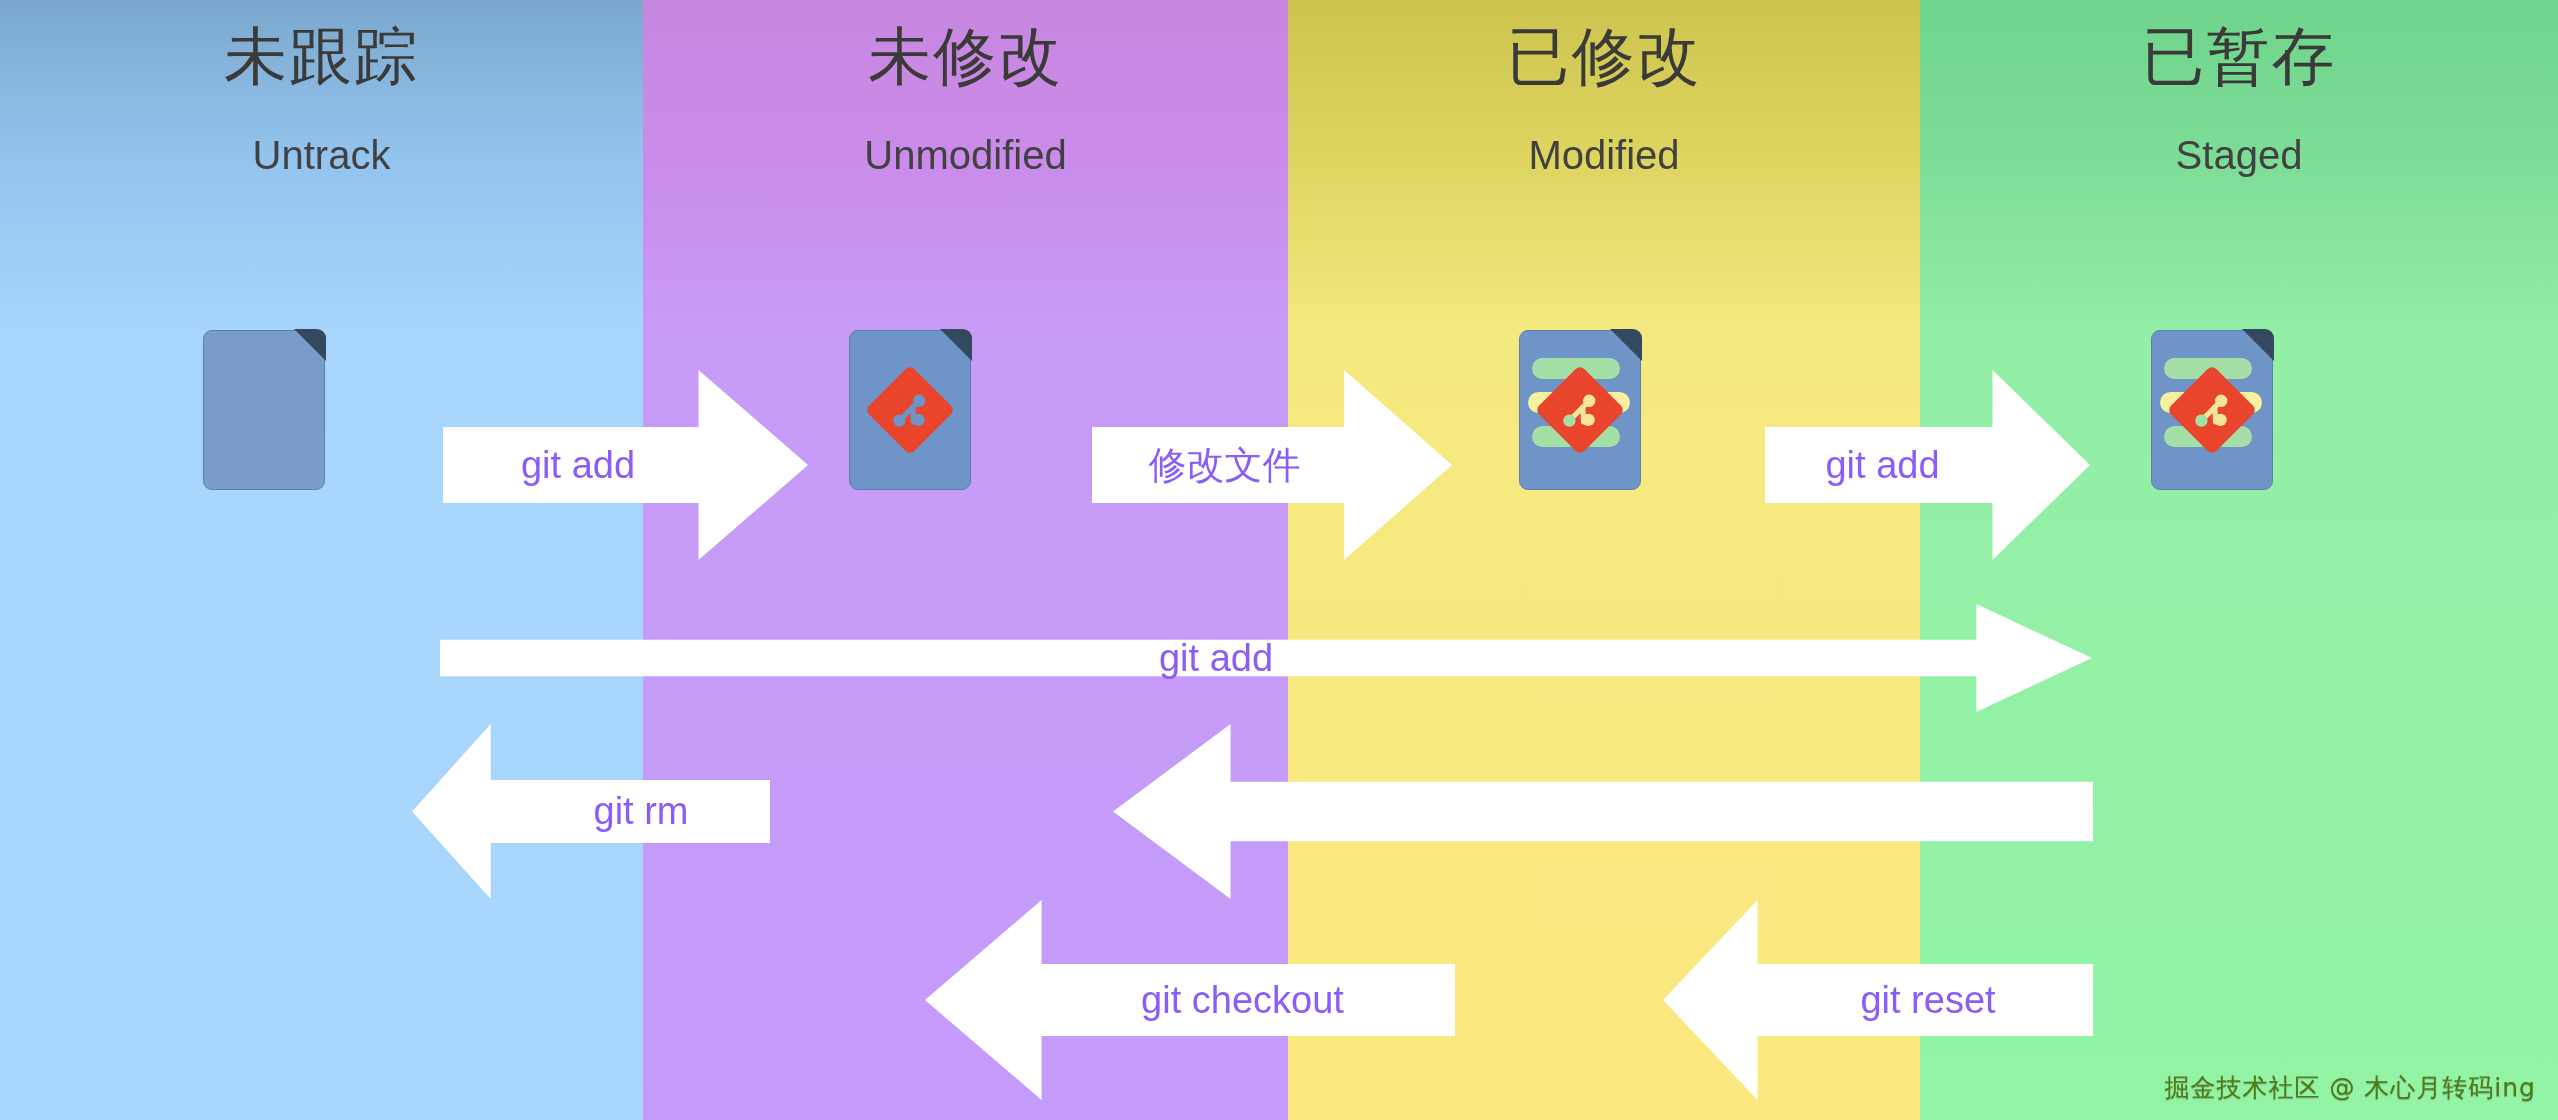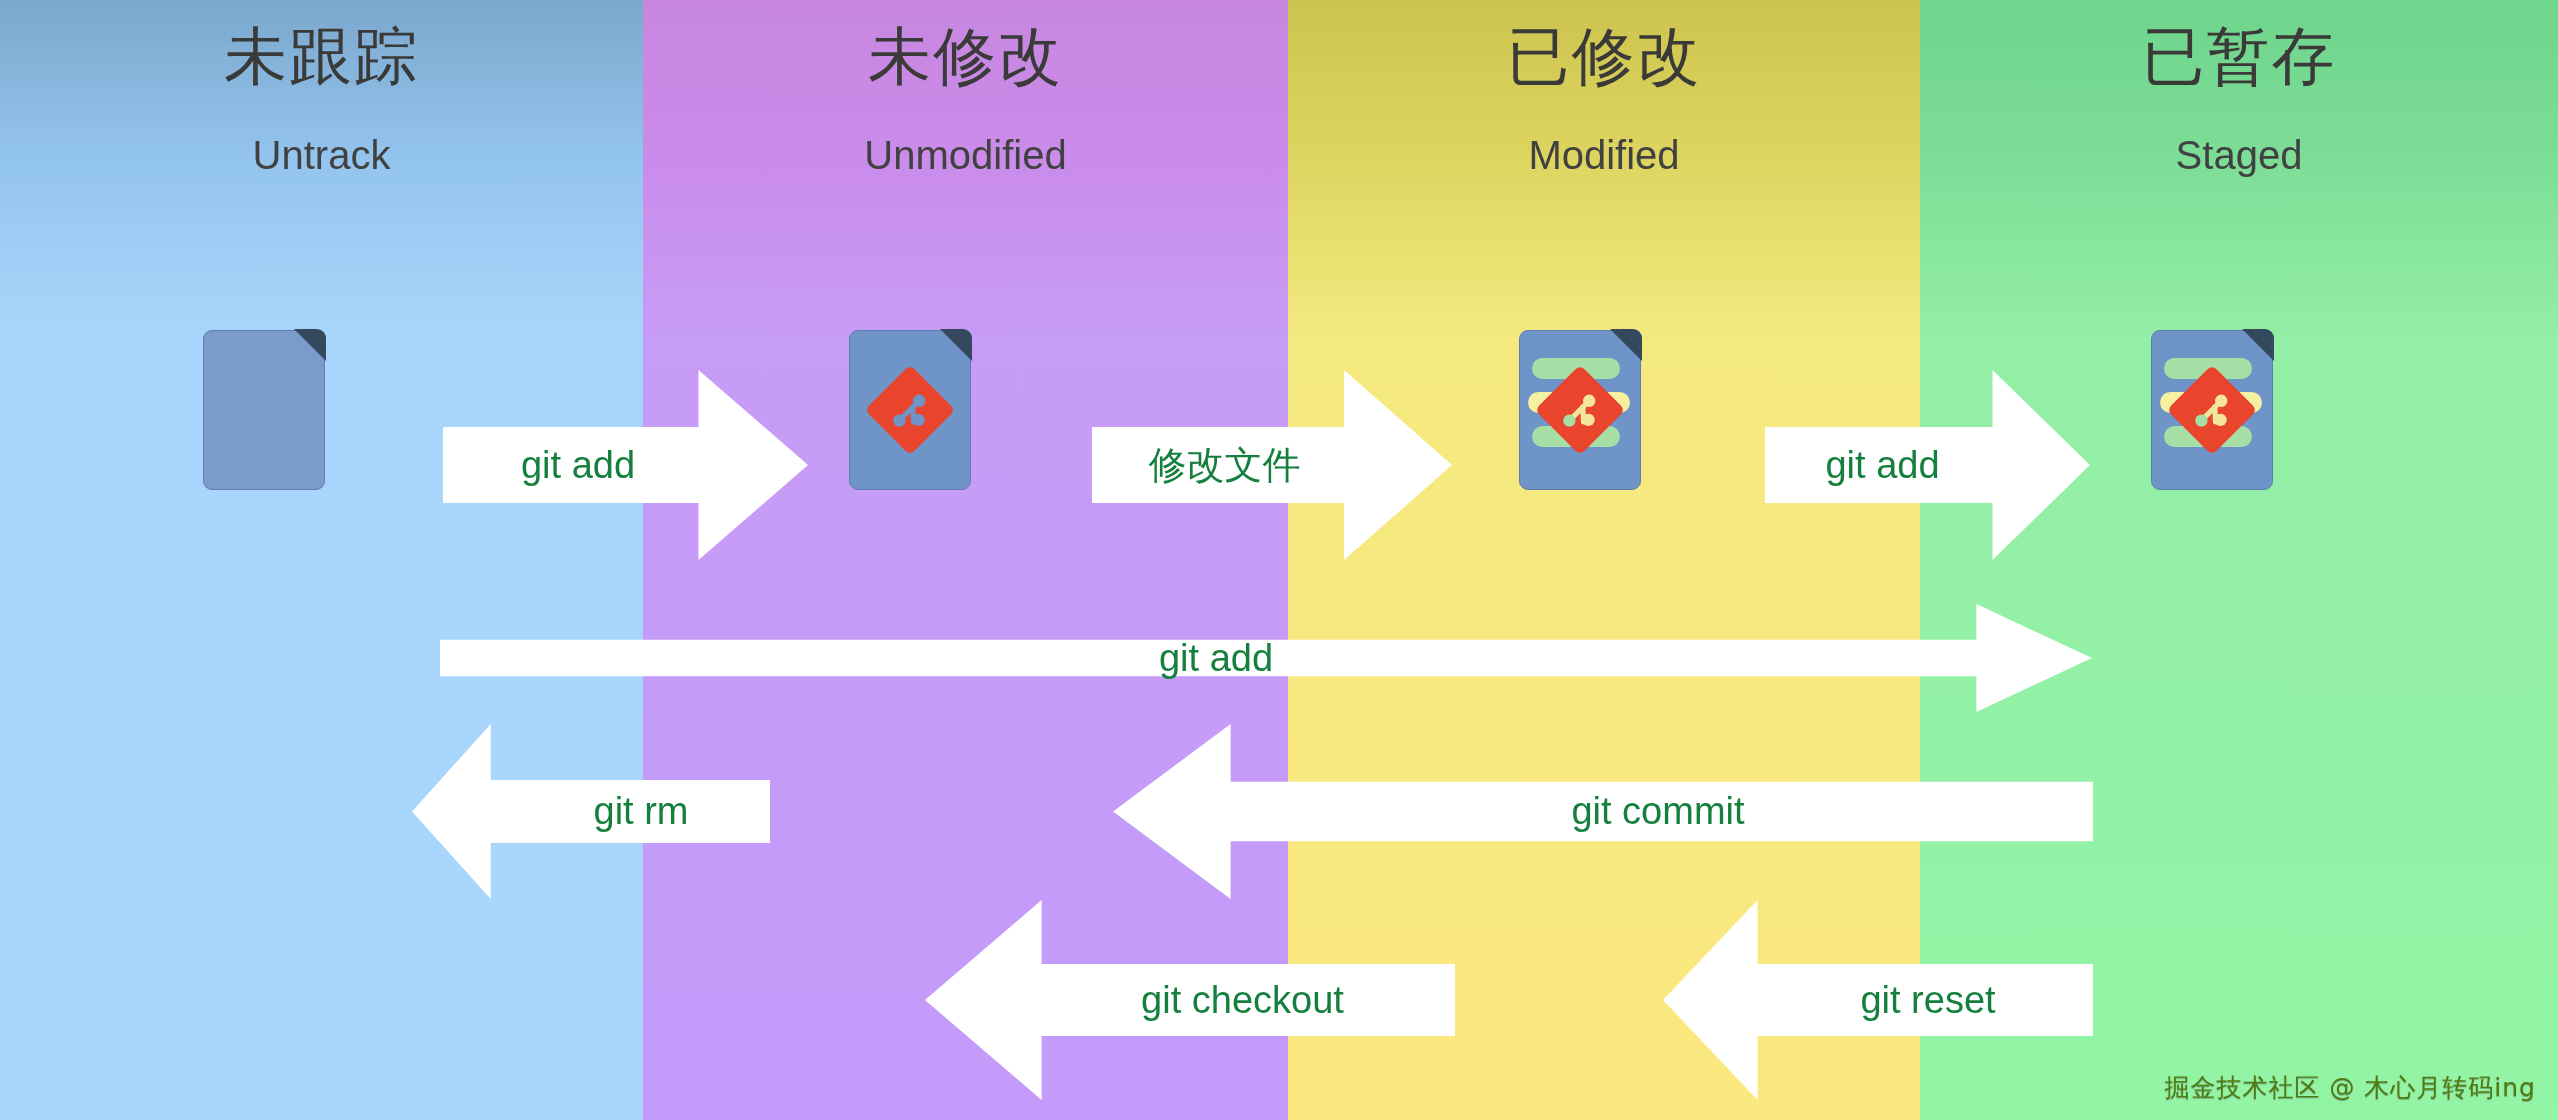--- a/index.html
+++ b/index.html
@@ -113,21 +113,21 @@
     height: 100px;
     margin-left: -50px;
     margin-top: -50px;
   }
 
   
   .arrow {
     position: absolute;
     display: flex;
     align-items: center;
-    color: #15803d;
+    color: #8b5cf6;
     font-size: 38px;
     white-space: nowrap;
   }
   .arrow-shape {
     position: absolute;
     inset: 0;
     background: #ffffff;
   }
   .arrow.right .arrow-shape {
     clip-path: polygon(0 25%, 62% 25%, 62% 0, 100% 50%, 62% 100%, 62% 75%, 0 75%);
@@ -274,21 +274,20 @@
     <div class="arrow-label" style="padding-right:90px;">git add</div>
   </div>
 
   <div class="arrow left mid" style="left:412px; top:724px; width:358px; height:175px;">
     <div class="arrow-shape"></div>
     <div class="arrow-label" style="padding-left:100px;">git rm</div>
   </div>
 
   <div class="arrow left wide" style="left:1113px; top:724px; width:980px; height:175px;">
     <div class="arrow-shape"></div>
-    <div class="arrow-label" style="padding-left:110px;">git commit</div>
   </div>
 
   <div class="arrow left mid" style="left:925px; top:900px; width:530px; height:200px;">
     <div class="arrow-shape"></div>
     <div class="arrow-label" style="padding-left:105px;">git checkout</div>
   </div>
 
   <div class="arrow left mid" style="left:1663px; top:900px; width:430px; height:200px;">
     <div class="arrow-shape"></div>
     <div class="arrow-label" style="padding-left:100px;">git reset</div>

